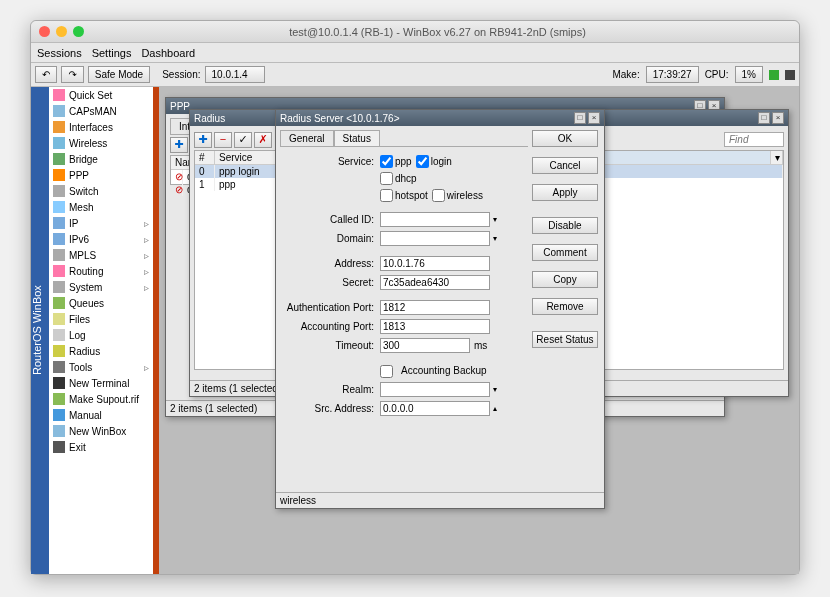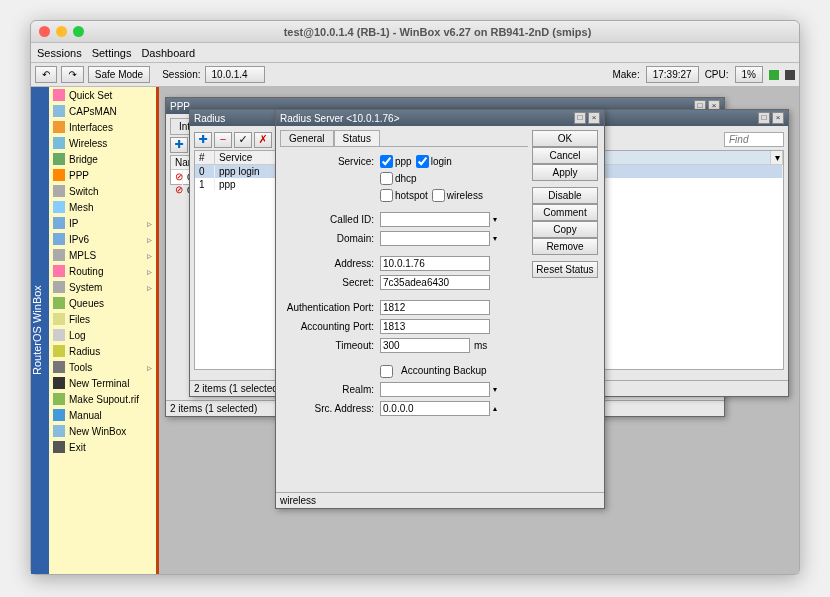--- a/index.html
+++ b/index.html
@@ -4,31 +4,31 @@
 <style>
 * { box-sizing: border-box; margin: 0; padding: 0; font-family: Arial, sans-serif; }
 body { background: #f0f0f0; width: 830px; height: 597px; overflow: hidden; }
 .mac-window { position: absolute; top: 20px; left: 30px; width: 770px; height: 555px; background: #e8e8e8; border: 1px solid #aaa; border-radius: 6px; box-shadow: 0 4px 20px rgba(0,0,0,0.3); }
 .mac-titlebar { height: 22px; background: linear-gradient(#ededed, #d8d8d8); border-bottom: 1px solid #bbb; border-radius: 6px 6px 0 0; display: flex; align-items: center; padding: 0 8px; }
 .mac-dots { display: flex; gap: 6px; }
 .mac-dot { width: 11px; height: 11px; border-radius: 50%; }
 .mac-dot.red { background: #ff5f57; }
 .mac-dot.yellow { background: #ffbd2e; }
 .mac-dot.green { background: #28ca42; }
-.mac-title { flex: 1; text-align: center; font-size: 11px; color: #555; font-weight: bold; }
+.mac-title { flex: 1; text-align: center; font-size: 11px; color: #555; }
 .menubar { height: 20px; background: #e8e8e8; border-bottom: 1px solid #bbb; display: flex; align-items: center; padding: 0 6px; font-size: 11px; gap: 10px; }
 .menubar span { cursor: default; }
 .toolbar { height: 24px; background: #e8e8e8; border-bottom: 1px solid #bbb; display: flex; align-items: center; padding: 0 4px; font-size: 10px; gap: 4px; }
 .tb-btn { border: 1px solid #999; background: linear-gradient(#fafafa,#e0e0e0); padding: 2px 6px; font-size: 10px; cursor: pointer; }
 .toolbar .session { margin-left: 8px; }
 .toolbar .right { margin-left: auto; display: flex; gap: 6px; align-items: center; }
 .status-box { width: 10px; height: 10px; }
 .main-area { display: flex; height: calc(100% - 66px); }
 .sidebar-label { width: 18px; background: #3060a8; color: #fff; writing-mode: vertical-rl; transform: rotate(180deg); text-align: center; font-size: 11px; padding: 6px 0; }
-.nav { width: 110px; background: #fef9c3; border-right: 3px solid #c2410c; overflow-y: auto; }
+.nav { width: 110px; background: #ffffff; border-right: 6px solid #c2410c; overflow-y: auto; }
 .nav-item { display: flex; align-items: center; padding: 2px 4px; font-size: 10px; gap: 4px; cursor: pointer; }
 .nav-icon { width: 12px; height: 12px; display: inline-block; }
 .nav-sub { color: #888; margin-left: auto; }
 .workspace { flex: 1; background: #bcbcbc; position: relative; }
 .inner-window { position: absolute; background: #e8e8e8; border: 1px solid #666; box-shadow: 2px 2px 6px rgba(0,0,0,0.3); }
 .inner-title { height: 16px; background: linear-gradient(#6a7a8a,#4a5a6a); color: #fff; font-size: 10px; padding: 1px 4px; display: flex; align-items: center; }
 .inner-title .ctrl { margin-left: auto; display: flex; gap: 2px; }
 .inner-title .ctrl span { width: 12px; height: 12px; background: #ddd; border: 1px solid #888; font-size: 8px; line-height: 10px; text-align: center; color: #333; cursor: pointer; }
 .inner-body { padding: 4px; font-size: 10px; }
 .tab-row { display: flex; gap: 0; border-bottom: 1px solid #aaa; }
@@ -41,21 +41,21 @@
 .table-header div { padding: 1px 4px; border-right: 1px solid #ccc; font-size: 10px; }
 .table-row { display: flex; }
 .table-row div { padding: 1px 4px; border-right: 1px solid #eee; font-size: 10px; }
 .table-row.selected { background: #c8d8ec; }
 .status-line { border-top: 1px solid #aaa; padding: 2px 4px; background: #e8e8e8; font-size: 10px; }
 .form-row { display: flex; align-items: center; padding: 2px 0; }
 .form-label { width: 100px; text-align: right; padding-right: 6px; font-size: 10px; }
 .form-input { border: 1px solid #999; background: #fff; font-size: 10px; padding: 1px 2px; width: 110px; }
 .form-cb { display: flex; gap: 4px; flex-wrap: wrap; font-size: 10px; }
 .form-cb label { display: flex; align-items: center; gap: 2px; }
-.dlg-btn { display: block; width: 66px; border: 1px solid #999; background: linear-gradient(#fafafa,#e0e0e0); font-size: 10px; padding: 2px 0; margin-bottom: 0; cursor: pointer; text-align: center; }
+.dlg-btn { display: block; width: 66px; border: 1px solid #999; background: linear-gradient(#fafafa,#e0e0e0); font-size: 10px; padding: 2px 0; margin-bottom: 10px; cursor: pointer; text-align: center; }
 .dropdown-arrow { font-size: 8px; padding: 0 3px; cursor: pointer; }
 .find-box { border: 1px solid #aaa; background: #fff; font-size: 10px; padding: 1px 4px; width: 60px; color: #aaa; font-style: italic; }
 </style>
 </head>
 <body>
 
 <div class="mac-window">
   <div class="mac-titlebar">
     <div class="mac-dots">
       <div class="mac-dot red"></div>

